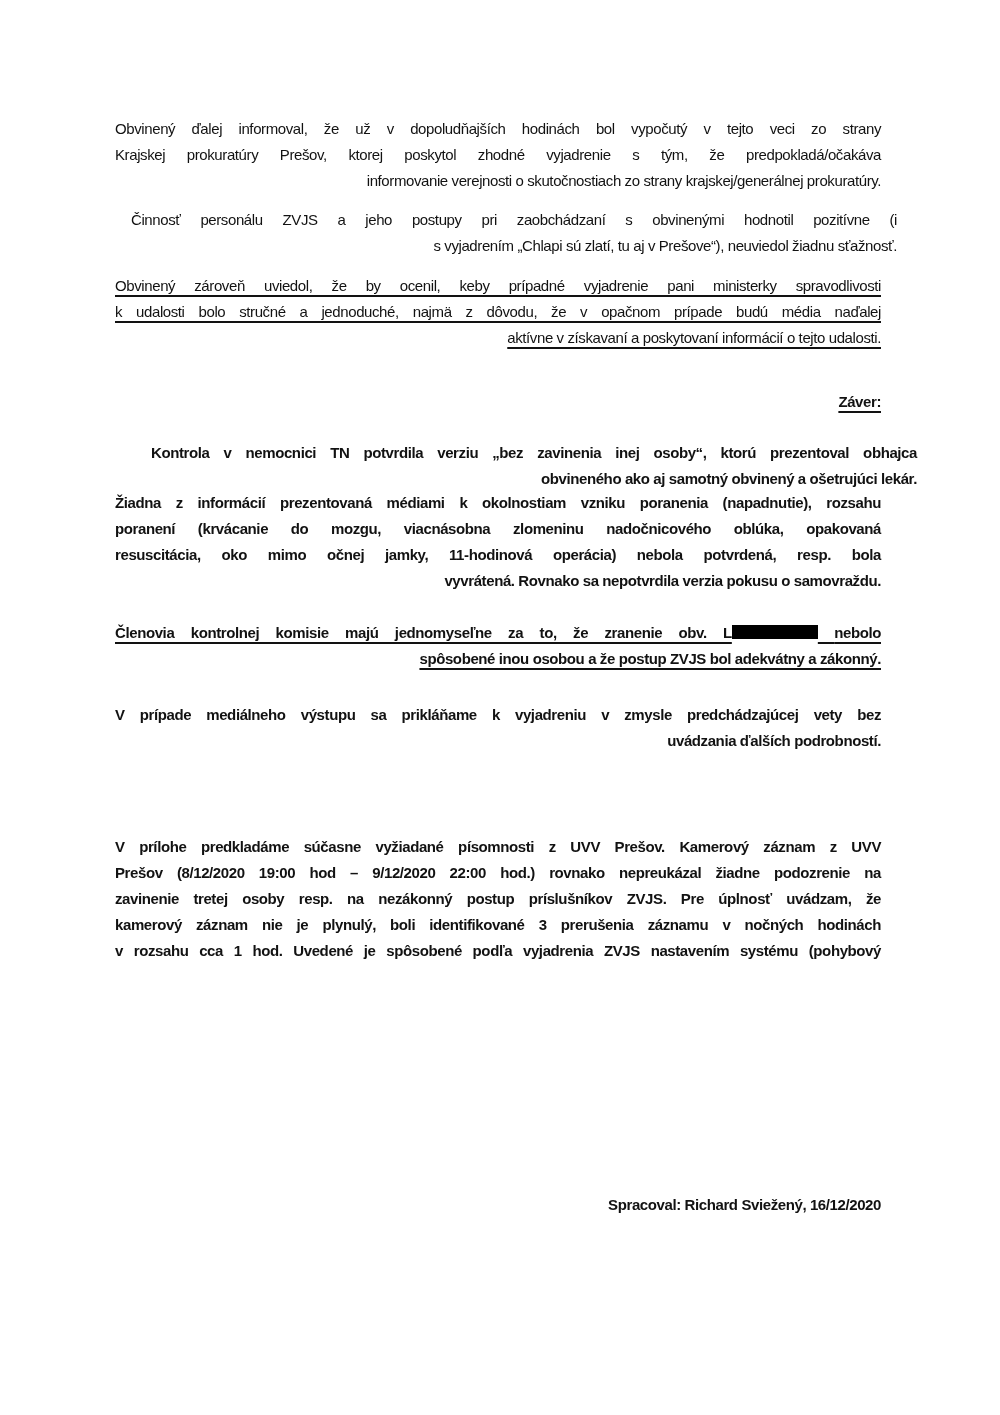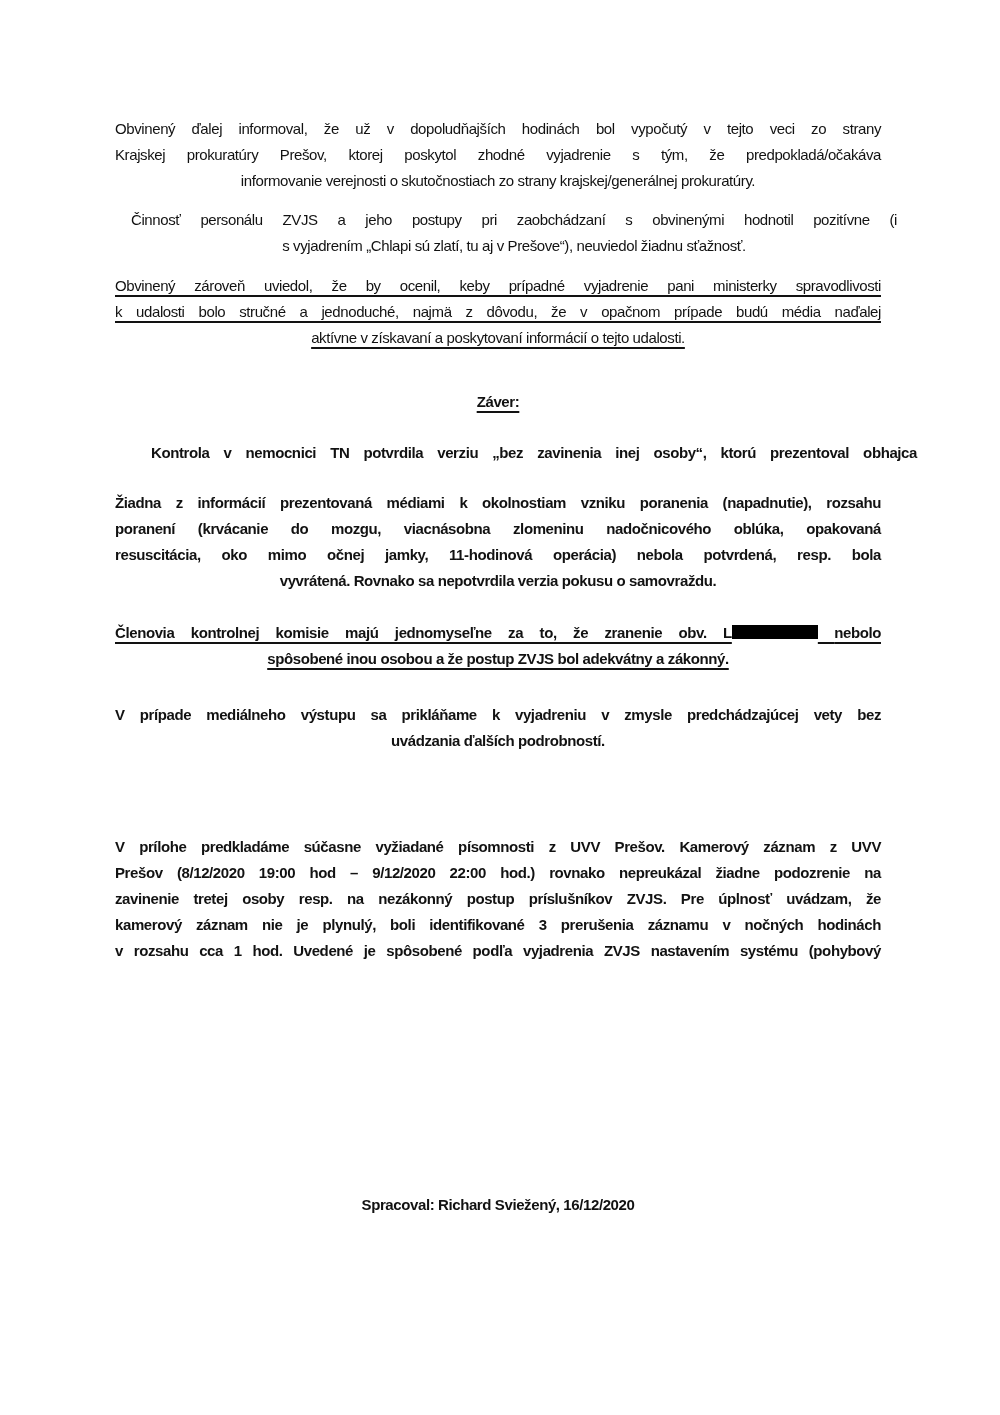--- a/index.html
+++ b/index.html
@@ -19,21 +19,21 @@
     overflow: hidden;
   }
   .para {
     position: absolute;
     left: 115px;
     width: 766px;
   }
   .ln {
     height: 26px;
     line-height: 26px;
-    text-align: center;
+    text-align: right;
   }
   
   .j {
     text-align: justify;
     text-align-last: justify;
   }
   .bold { font-weight: 700; }
   .u .ln, .u.ln {
     text-decoration: underline;
     text-decoration-thickness: 2px;
@@ -79,20 +79,21 @@
     <div class="ln j">k udalosti bolo stručné a jednoduché, najmä z dôvodu, že v opačnom prípade budú média naďalej</div>
     <div class="ln">aktívne v získavaní a poskytovaní informácií o tejto udalosti.</div>
   </section>
 
   <section id="zaver" class="para bold u">
     <div class="ln">Záver:</div>
   </section>
 
   <section id="p4" class="para bold">
     <div class="ln j">Kontrola v nemocnici TN potvrdila verziu „bez zavinenia inej osoby“, ktorú prezentoval obhajca</div>
+    <div class="ln">obvineného ako aj samotný obvinený a ošetrujúci lekár.</div>
   </section>
 
   <section id="p5" class="para bold">
     <div class="ln j">Žiadna z informácií prezentovaná médiami k okolnostiam vzniku poranenia (napadnutie), rozsahu</div>
     <div class="ln j">poranení (krvácanie do mozgu, viacnásobna zlomeninu nadočnicového oblúka, opakovaná</div>
     <div class="ln j">resuscitácia, oko mimo očnej jamky, 11-hodinová operácia) nebola potvrdená, resp. bola</div>
     <div class="ln">vyvrátená. Rovnako sa nepotvrdila verzia pokusu o samovraždu.</div>
   </section>
 
   <section id="p6" class="para bold u">

